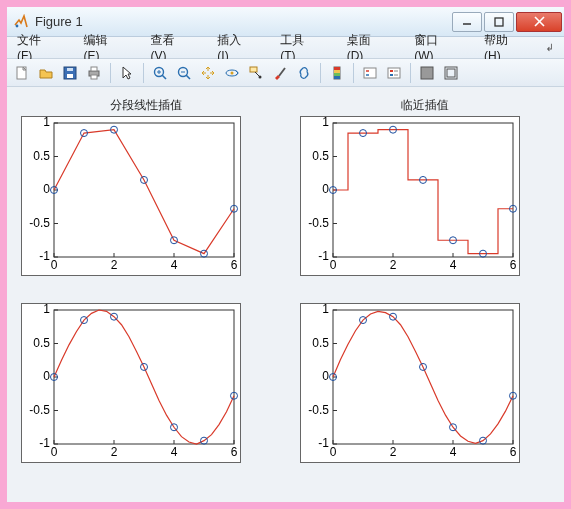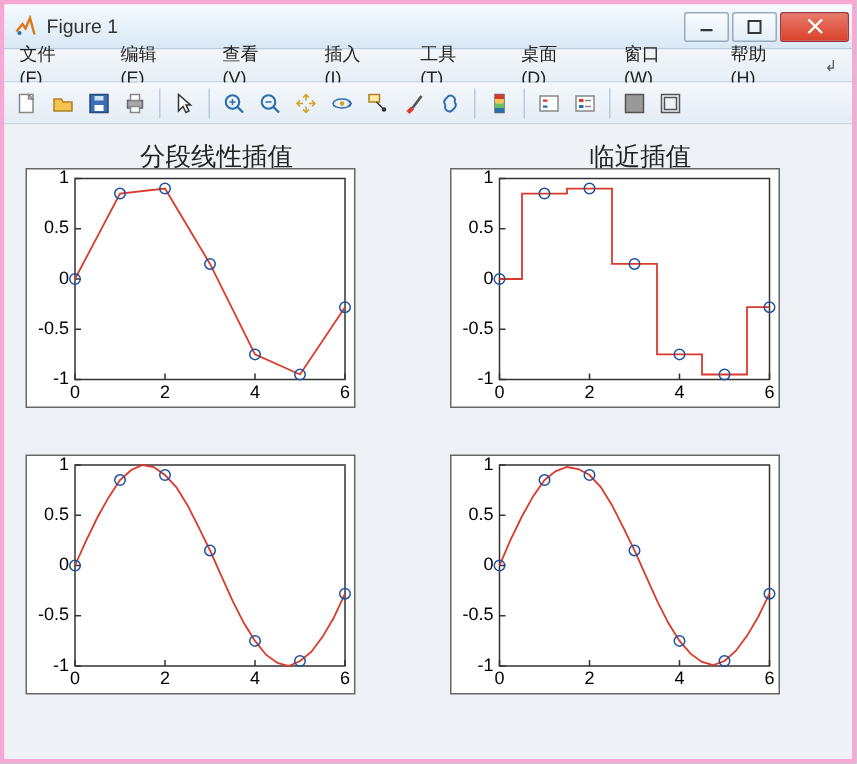--- a/index.html
+++ b/index.html
@@ -1,33 +1,33 @@
 <!DOCTYPE html>
 <html><head>
 <meta charset="utf-8">
 <style>
   * { box-sizing: border-box; margin: 0; padding: 0; }
   body { font-family: "Microsoft YaHei", "SimSun", Arial, sans-serif; font-size: 12px; background: #6b8aa0; width: 571px; height: 509px; overflow: hidden; }
-  .window { width: 571px; height: 509px; background: #fff; border: 3px solid #f9a8d4; display: flex; flex-direction: column; }
+  .window { width: 571px; height: 509px; background: #fff; border: 7px solid #f9a8d4; display: flex; flex-direction: column; }
   .titlebar { height: 30px; background: linear-gradient(#f5fafe, #d8e8f5); display: flex; align-items: center; padding: 0 2px 0 6px; border-bottom: 1px solid #bcd; }
   .titlebar .icon { width: 16px; height: 16px; margin-right: 6px; }
   .titlebar .title { flex: 1; font-size: 13px; color: #333; }
   .winbtns { display: flex; gap: 2px; }
   .winbtn { width: 30px; height: 20px; border: 1px solid #9ab; background: linear-gradient(#fafdff,#e2eef8); border-radius: 2px; display: flex; align-items: center; justify-content: center; font-size: 11px; color: #333; }
   .winbtn.close { background: linear-gradient(#e97a6b,#d9422a); border-color: #a33; color: #fff; width: 46px; }
   .menubar { height: 22px; background: linear-gradient(#f2f6fa,#e6eef6); border-bottom: 1px solid #c8d4e0; display: flex; align-items: center; padding: 0 4px; gap: 20px; }
   .menuitem { padding: 2px 6px; color: #222; font-size: 12px; }
   .menuitem .accel { text-decoration: underline; }
   .menuarrow { margin-left: auto; padding-right: 6px; color: #555; font-size: 10px; }
   .toolbar { height: 28px; background: linear-gradient(#f4f8fc,#e4ecf4); border-bottom: 1px solid #c8d4e0; display: flex; align-items: center; padding: 0 4px; gap: 2px; }
   .tbtn { width: 22px; height: 22px; display: flex; align-items: center; justify-content: center; border: 1px solid transparent; border-radius: 2px; }
   .tsep { width: 1px; height: 20px; background: #bcd; margin: 0 3px; }
   .client { flex: 1; background: #eef2f6; padding: 10px 14px 14px 14px; display: grid; grid-template-columns: 1fr 1fr; grid-template-rows: 1fr 1fr; gap: 20px 28px; }
   .chart { position: relative; }
-  .chart-title { text-align: center; font-size: 17px; color: #222; margin-bottom: 3px; height: 16px; }
+  .chart-title { text-align: center; font-size: 12px; color: #222; margin-bottom: 3px; height: 16px; }
   .chart svg { background: #fff; border: 1px solid #666; }
   .plotline { fill: none; stroke: #d93a2a; stroke-width: 1.2; }
   .marker { fill: none; stroke: #1e50a0; stroke-width: 1; }
 </style>
 </head>
 <body>
 
 <div class="window">
 
   <div class="titlebar">

